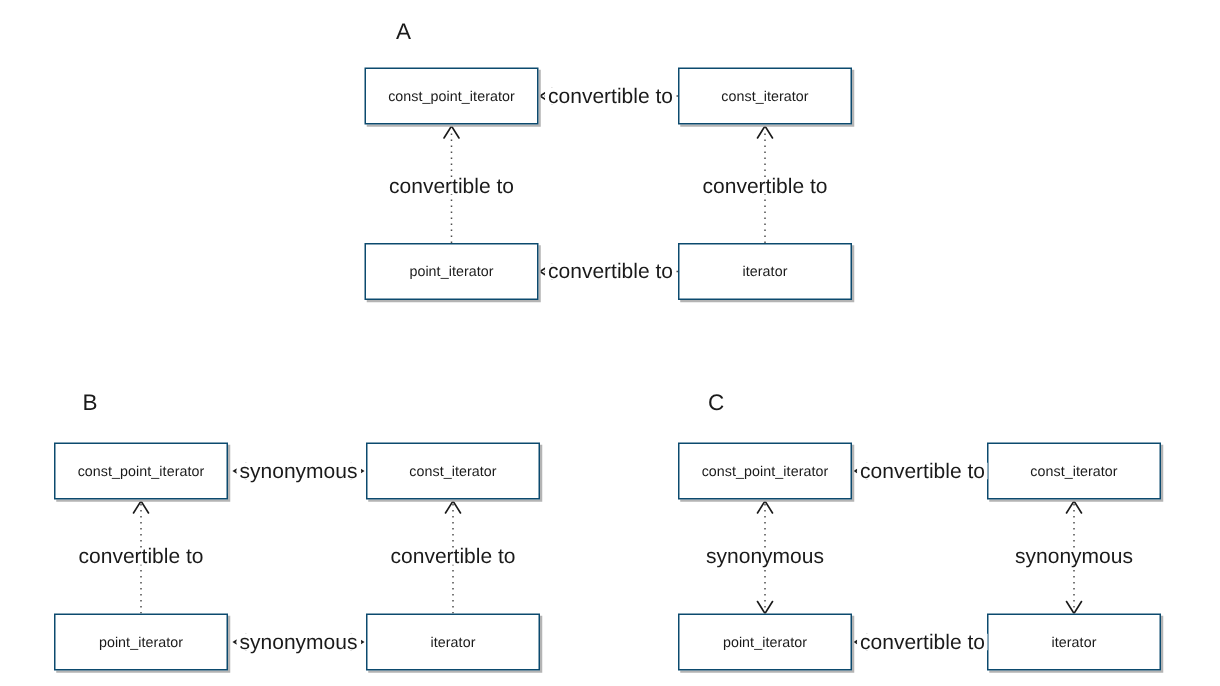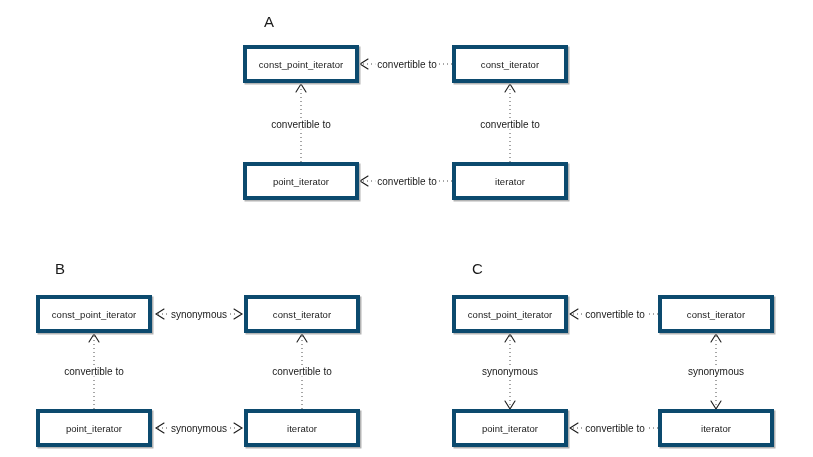--- a/index.html
+++ b/index.html
@@ -31,37 +31,37 @@
     line-height: 15px;
     color: #1a1a1a;
     letter-spacing: 0.2px;
     white-space: nowrap;
   }
   .node-box {
     position: absolute;
     width: 116px;
     height: 38px;
     box-sizing: border-box;
-    border: 4px solid #0c4a6e;
+    border: 1px solid #0c4a6e;
     background: #ffffff;
     box-shadow: 1.5px 1.5px 0 0 #b4b4b4;
     display: flex;
     align-items: center;
     justify-content: center;
   }
   .node-label {
     font-size: 9.5px;
     line-height: 11px;
     color: #1a1a1a;
     white-space: nowrap;
     letter-spacing: 0.05px;
   }
   .edge-label {
     position: absolute;
-    font-size: 10px;
+    font-size: 14px;
     line-height: 11px;
     color: #1a1a1a;
     white-space: nowrap;
     background: #ffffff;
     padding: 0 2px;
     text-align: center;
   }
   .edge-label.horizontal {
     transform: translate(-50%, -50%);
   }

